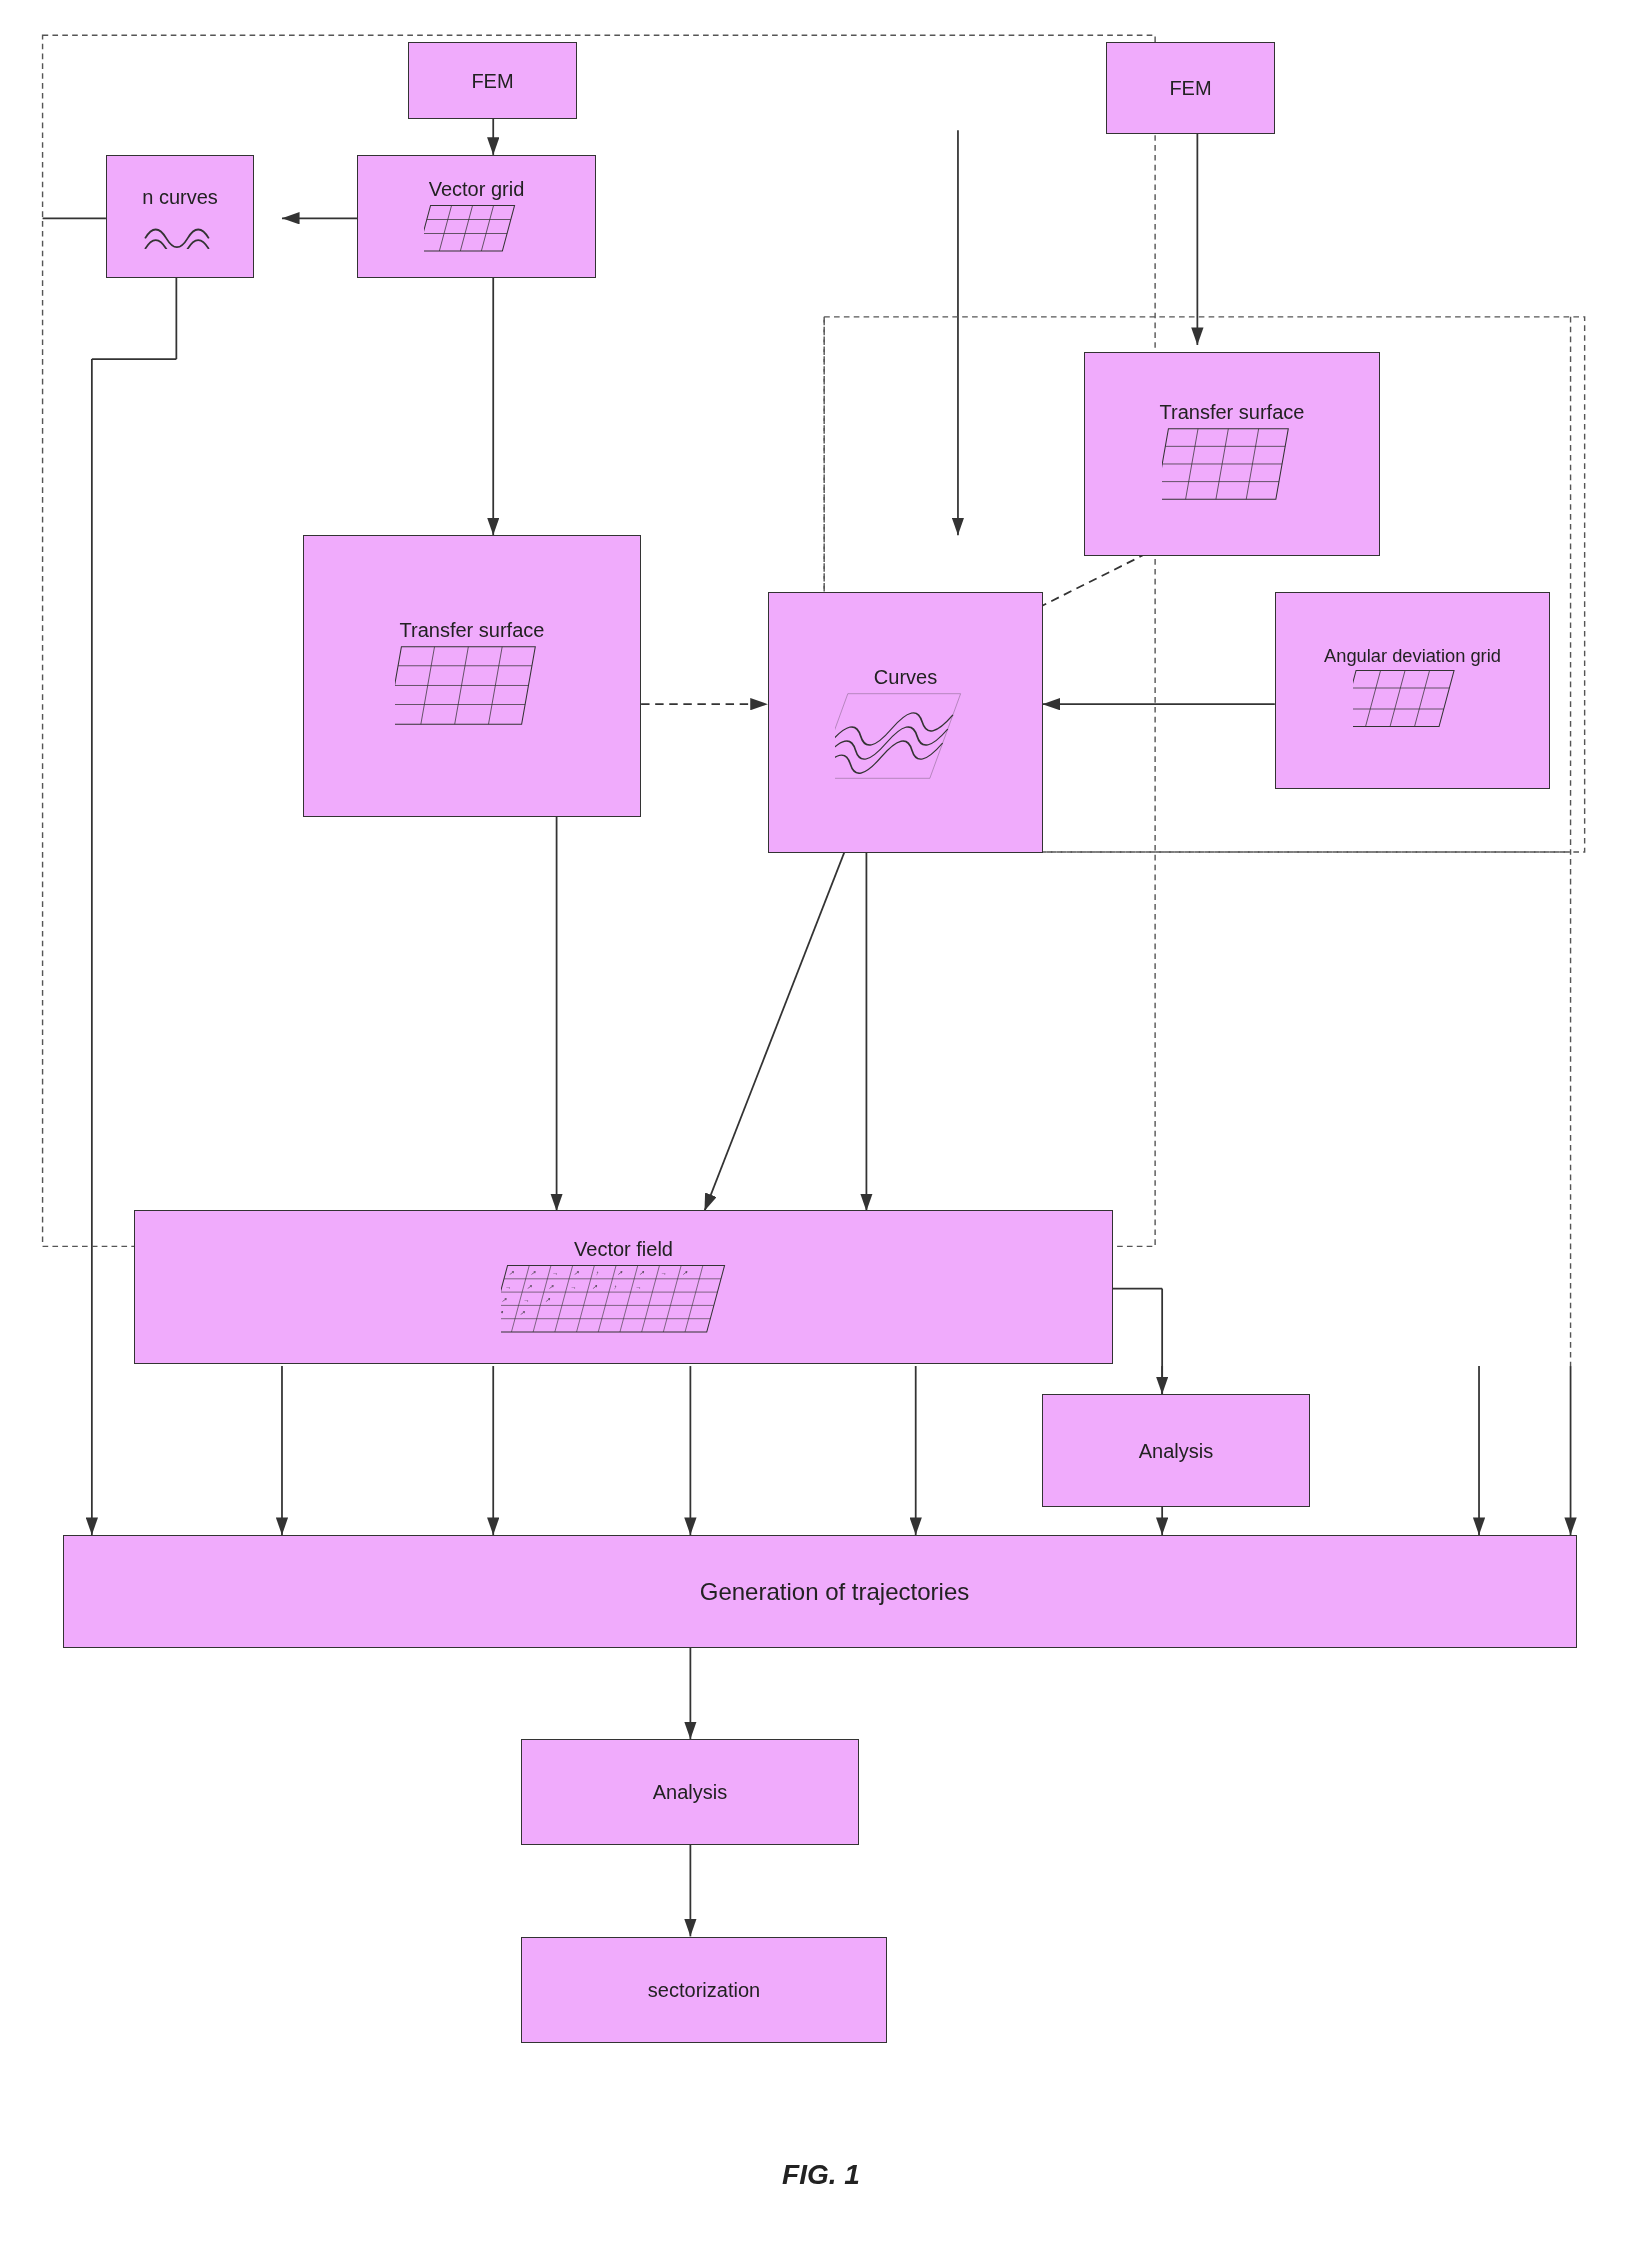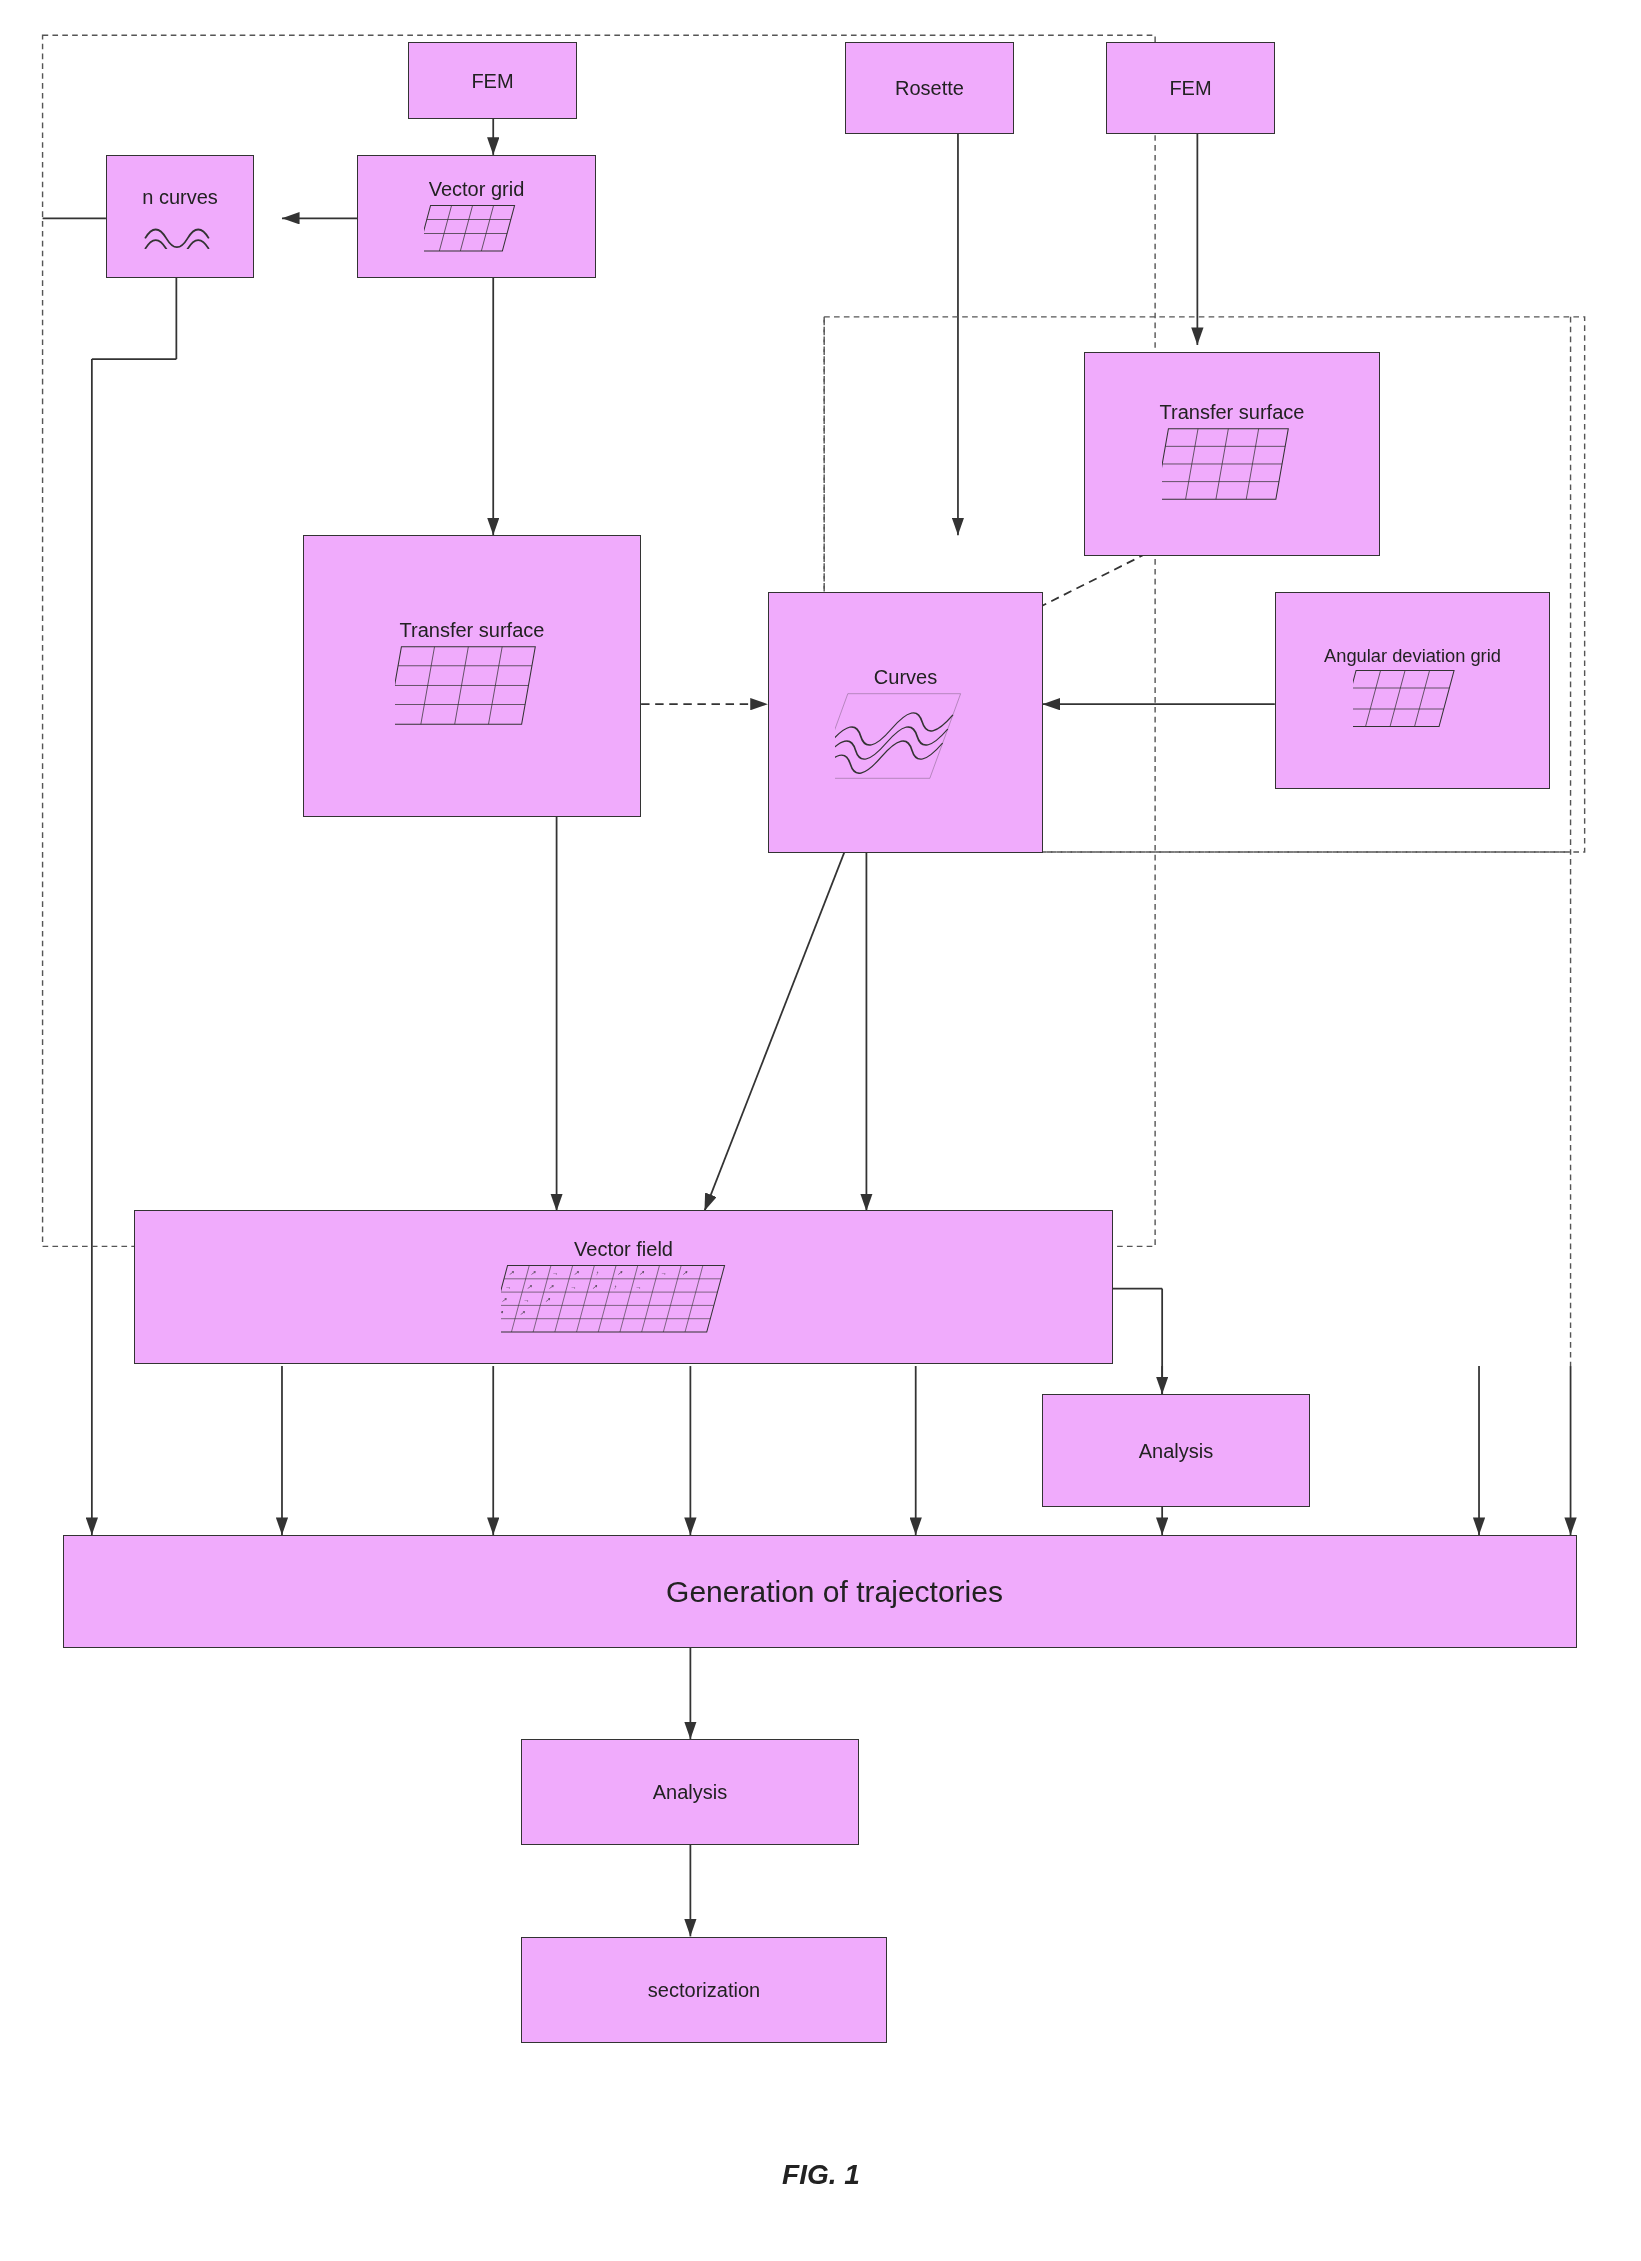--- a/index.html
+++ b/index.html
@@ -155,23 +155,20 @@
         <rect x="0" y="0" width="120" height="65" fill="none" stroke="#333" stroke-width="1.5"></rect>
         <line x1="30" y1="0" x2="30" y2="65" stroke="#333" stroke-width="1"></line>
         <line x1="60" y1="0" x2="60" y2="65" stroke="#333" stroke-width="1"></line>
         <line x1="90" y1="0" x2="90" y2="65" stroke="#333" stroke-width="1"></line>
         <line x1="0" y1="20" x2="120" y2="20" stroke="#333" stroke-width="1"></line>
         <line x1="0" y1="40" x2="120" y2="40" stroke="#333" stroke-width="1"></line>
       </g>
     </svg>
   </div>
 
-  <div class="box" style="left:845px; top:42px; width:169px; height:92px;">
-    <label>Rosette</label>
-  </div>
 
   <div class="box" style="left:1106px; top:42px; width:169px; height:92px;">
     <label>FEM</label>
   </div>
 
   <div class="box" style="left:1084px; top:352px; width:296px; height:204px;">
     <label>Transfer surface</label>
     <svg class="grid-svg" width="141" height="85" viewBox="0 0 200 120">
       <g transform="skewX(-10) translate(10,5)">
         <rect x="0" y="0" width="170" height="100" fill="none" stroke="#333" stroke-width="1.5"></rect>
@@ -274,21 +271,21 @@
         <text x="5" y="90" font-size="9" fill="#333">→</text>
       </g>
     </svg>
   </div>
 
   <div class="box" style="left:1042px; top:1394px; width:268px; height:113px;">
     <label>Analysis</label>
   </div>
 
   <div class="box" style="left:63px; top:1535px; width:1514px; height:113px;">
-    <label style="font-size:30px;margin-left:29px;">Generation of trajectories</label>
+    <label style="font-size:24px;margin-left:29px;">Generation of trajectories</label>
   </div>
 
   <div class="box" style="left:521px; top:1739px; width:338px; height:106px;">
     <label>Analysis</label>
   </div>
 
   <div class="box" style="left:521px; top:1937px; width:366px; height:106px;">
     <label>sectorization</label>
   </div>
 

